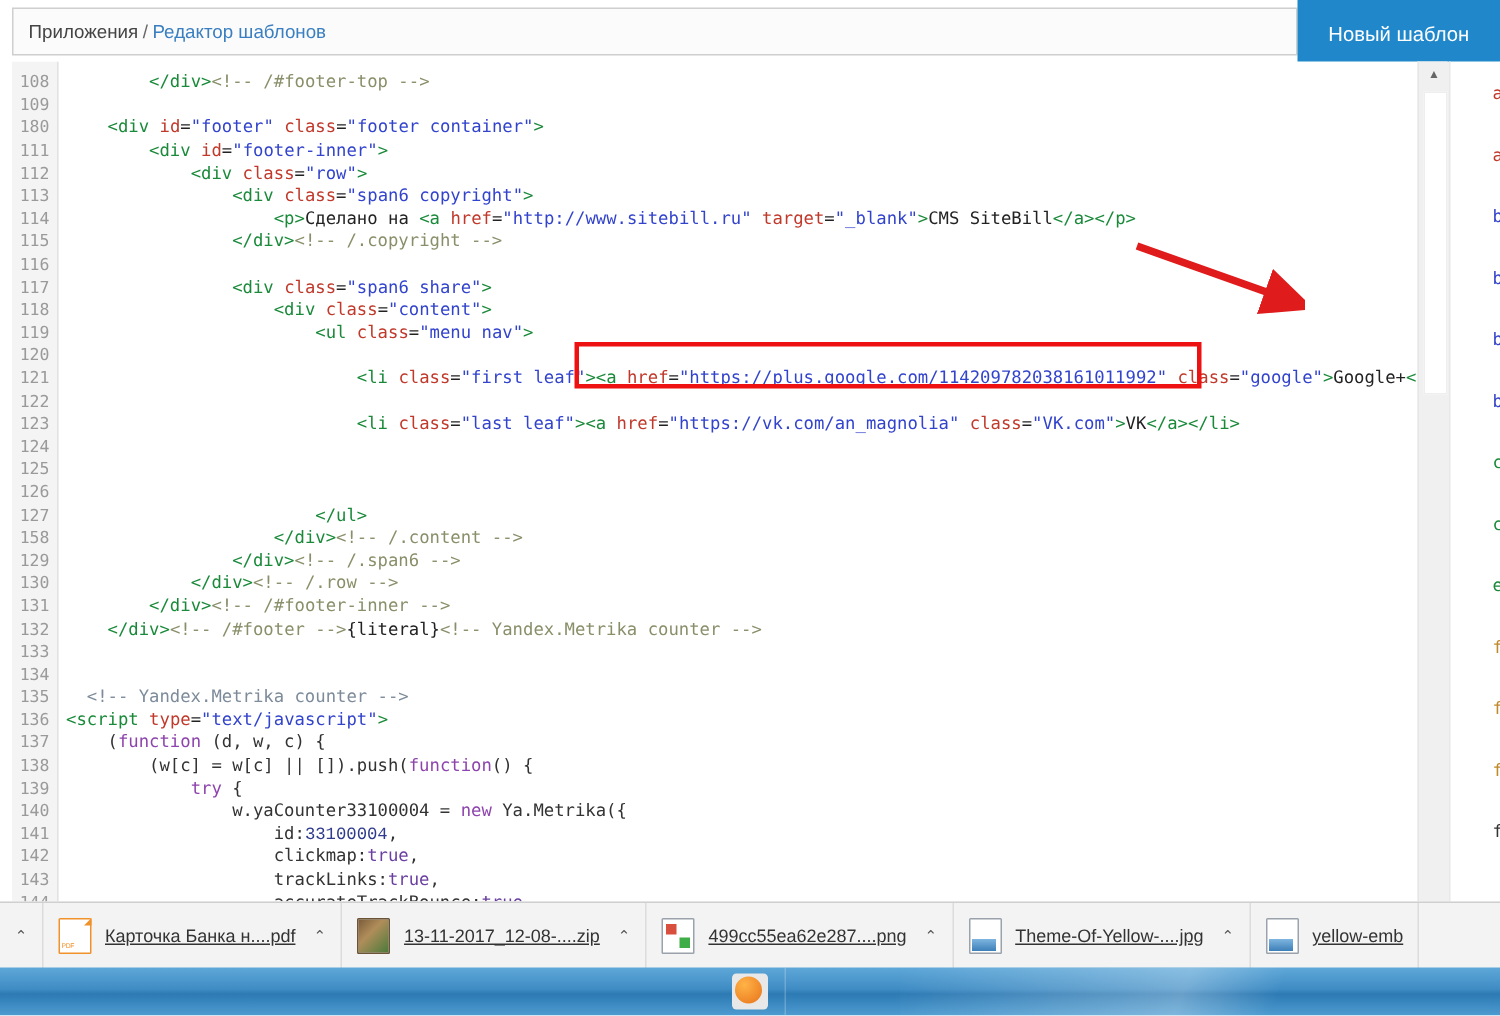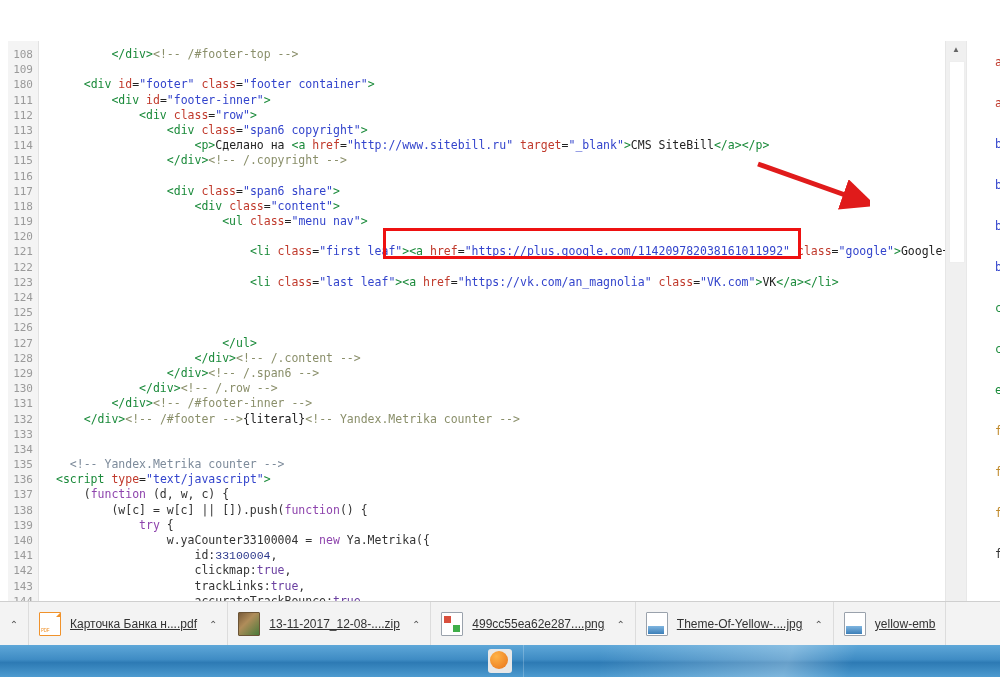--- a/index.html
+++ b/index.html
@@ -36,21 +36,21 @@
     font-family:"DejaVu Sans Mono","Liberation Mono",monospace;
     font-size:11.5px;line-height:15.2px;
   }
   #gutter{
     position:absolute;left:0;top:0;width:31px;height:560px;
     background:#f4f4f4;border-right:1px solid #e2e2e2;
     text-align:right;color:#9a9a9a;padding-top:6px;box-sizing:border-box;
   }
   #gutter div{padding-right:5px;height:15.2px;line-height:15.2px;font-size:11px;}
   #code{
-    position:absolute;left:48px;top:0;right:20px;height:560px;
+    position:absolute;left:36px;top:0;right:20px;height:560px;
     padding-top:6px;box-sizing:border-box;white-space:pre;overflow:hidden;
   }
   #code .ln{height:15.2px;line-height:15.2px;white-space:pre;}
 
   
   .tag{color:#1a8a3a;}
   .attr{color:#c0392b;}
   .str{color:#3344cc;}
   .cmt{color:#8a8f6a;}
   .cmt2{color:#7d8b9b;}
@@ -182,20 +182,26 @@
   .ti-gears .g{position:absolute;border-radius:50%;}
   .ti-gears .g1{left:1px;top:0px;width:11px;height:11px;background:#d23b2a;border:2.5px dotted #d23b2a;}
   .ti-gears .g2{left:10px;top:7px;width:11px;height:11px;background:#7cbf3f;border:2.5px dotted #7cbf3f;}
   .ti-gears .g3{left:3px;top:10px;width:9px;height:9px;background:#6c4ec0;border:2px dotted #6c4ec0;}
 </style>
 </head>
 <body>
 
 <div id="screen">
 
+  <div id="topbar">
+    <div id="breadcrumb-box">
+      <div id="breadcrumb"><span>Приложения</span><span class="sep">/</span><span class="link">Редактор шаблонов</span></div>
+    </div>
+    <div id="new-template-btn">Новый шаблон</div>
+  </div>
 
   <div id="editor">
     <div id="gutter">
         <div>108</div>
         <div>109</div>
         <div>180</div>
         <div>111</div>
         <div>112</div>
         <div>113</div>
         <div>114</div>
@@ -205,21 +211,21 @@
         <div>118</div>
         <div>119</div>
         <div>120</div>
         <div>121</div>
         <div>122</div>
         <div>123</div>
         <div>124</div>
         <div>125</div>
         <div>126</div>
         <div>127</div>
-        <div>128</div>
+        <div>158</div>
         <div>129</div>
         <div>130</div>
         <div>131</div>
         <div>132</div>
         <div>133</div>
         <div>134</div>
         <div>135</div>
         <div>136</div>
         <div>137</div>
         <div>138</div>

